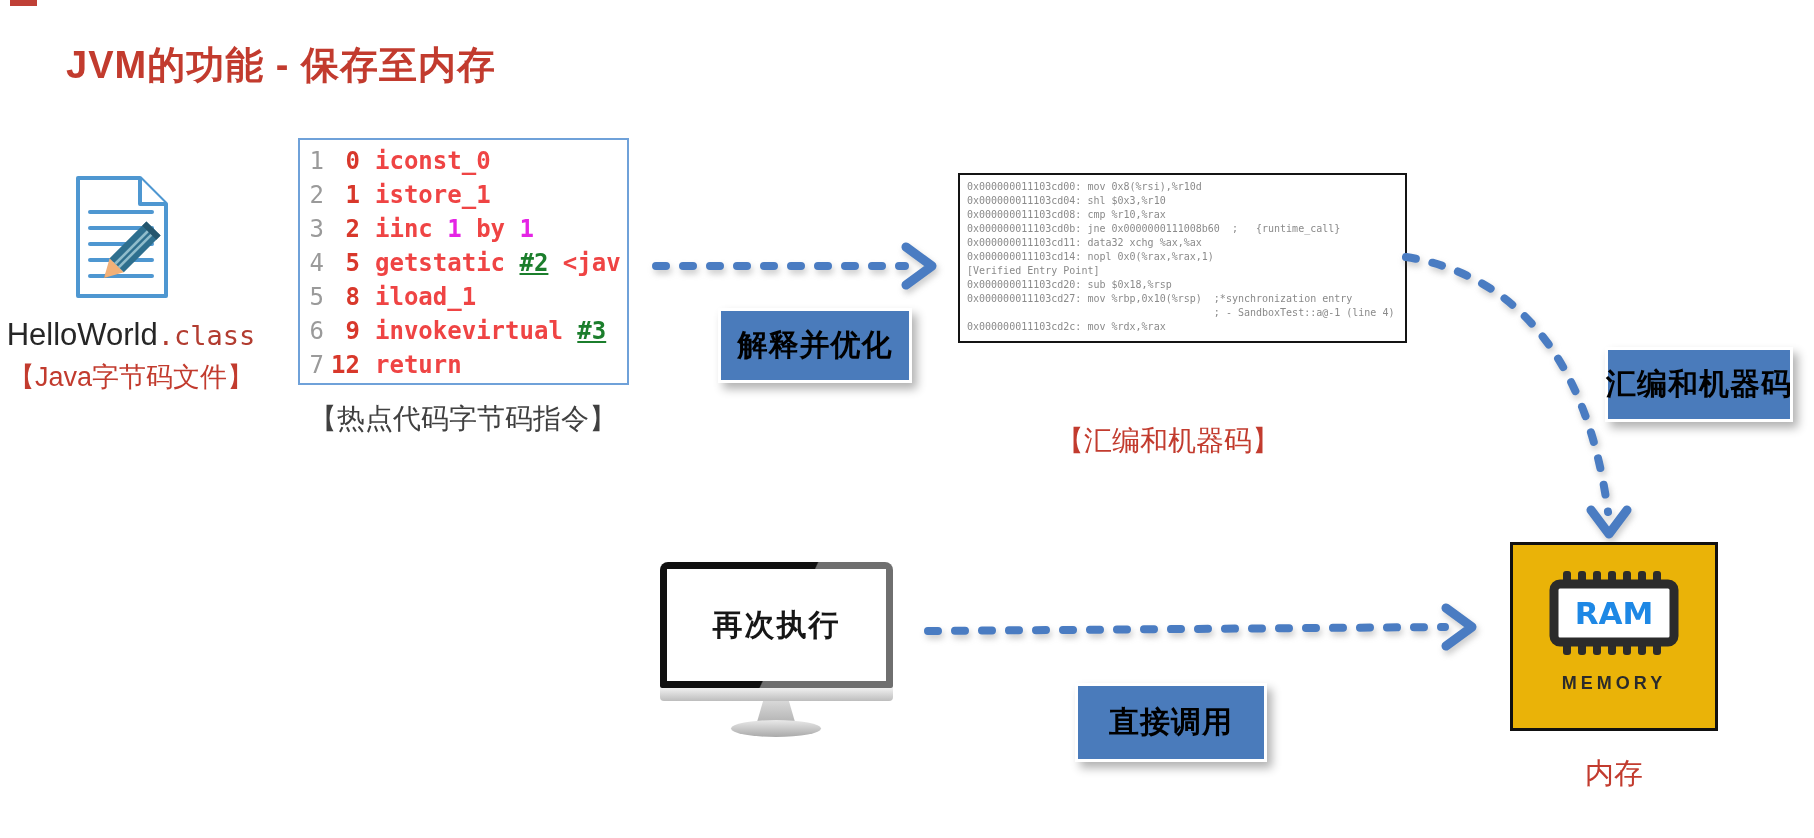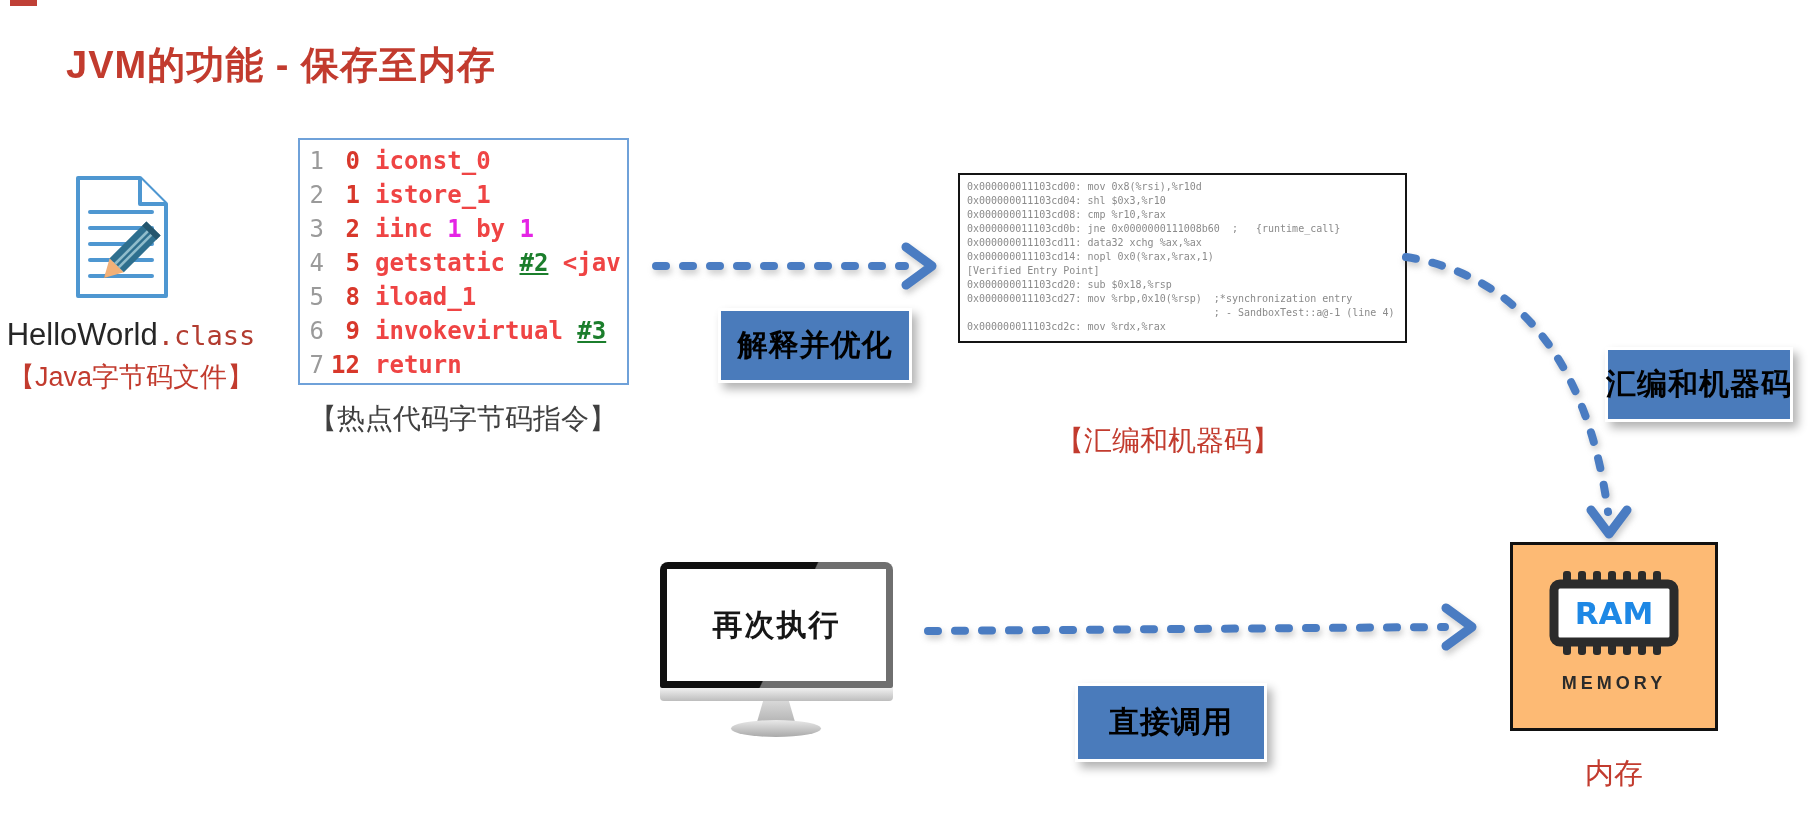--- a/index.html
+++ b/index.html
@@ -69,21 +69,21 @@
     width:100%;height:100%;background:#ffffff;display:flex;align-items:center;justify-content:center;
   }
   #monitor-text{font-size:30px;font-weight:bold;color:#161616;letter-spacing:2px;}
   #monitor-chin{left:660px;top:688px;width:233px;height:13px;background:linear-gradient(#f0f0f0,#bdbdbd);border-radius:0 0 4px 4px;}
   #monitor-neck{left:757px;top:701px;width:38px;height:21px;background:linear-gradient(#d8d8d8,#b5b5b5);clip-path:polygon(16% 0,84% 0,100% 100%,0 100%);}
   #monitor-base{left:731px;top:720px;width:90px;height:17px;border-radius:50%;background:linear-gradient(#e9e9e9,#a9a9a9);}
 
   
   #ram-box{
     left:1510px;top:542px;width:208px;height:189px;box-sizing:border-box;
-    border:3px solid #111111;background:#fdba74;
+    border:3px solid #111111;background:#eab308;
     display:flex;flex-direction:column;align-items:center;justify-content:flex-start;
   }
   #ram-chip{margin-top:18px;}
   #memory-label{margin-top:10px;font-size:18px;font-weight:bold;letter-spacing:4px;color:#2b2b2b;}
   #memory-caption{left:1510px;top:754px;width:208px;text-align:center;font-size:29px;color:#c23b2e;}
 
   
   #arrows{left:0;top:0;width:1814px;height:838px;pointer-events:none;
     filter:drop-shadow(2px 4px 3px rgba(110,110,110,.35));}
 </style>

